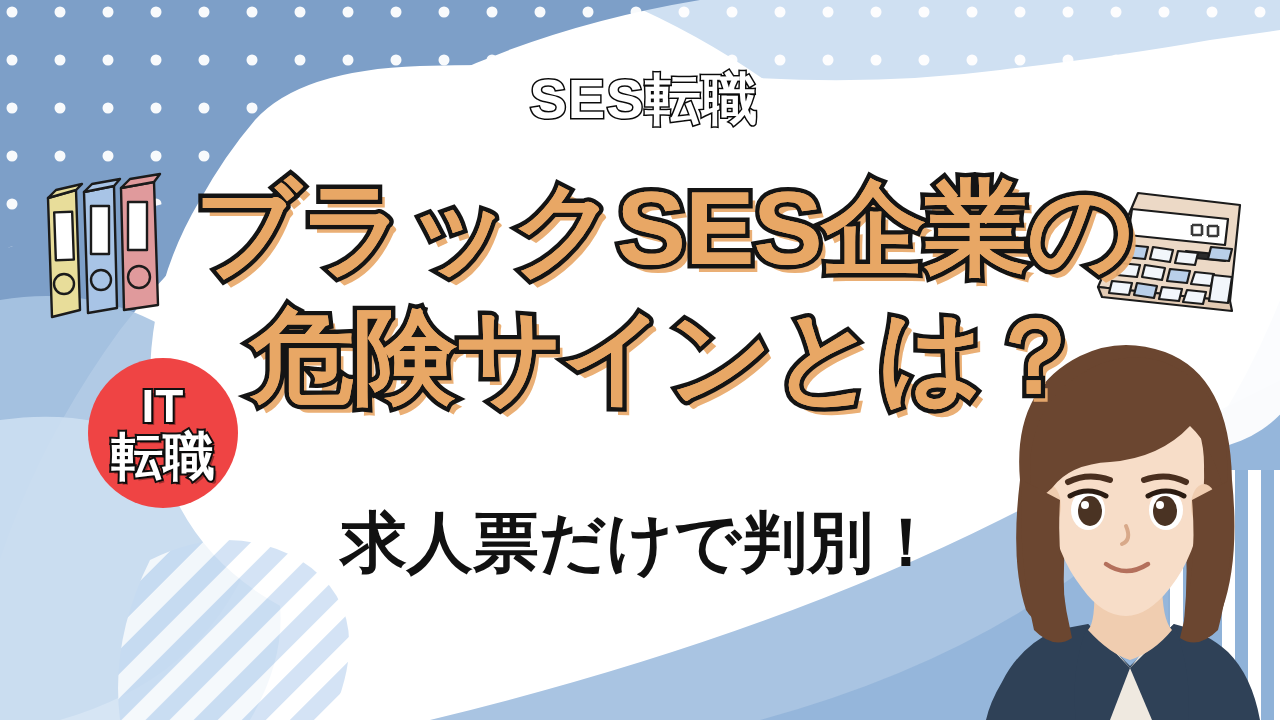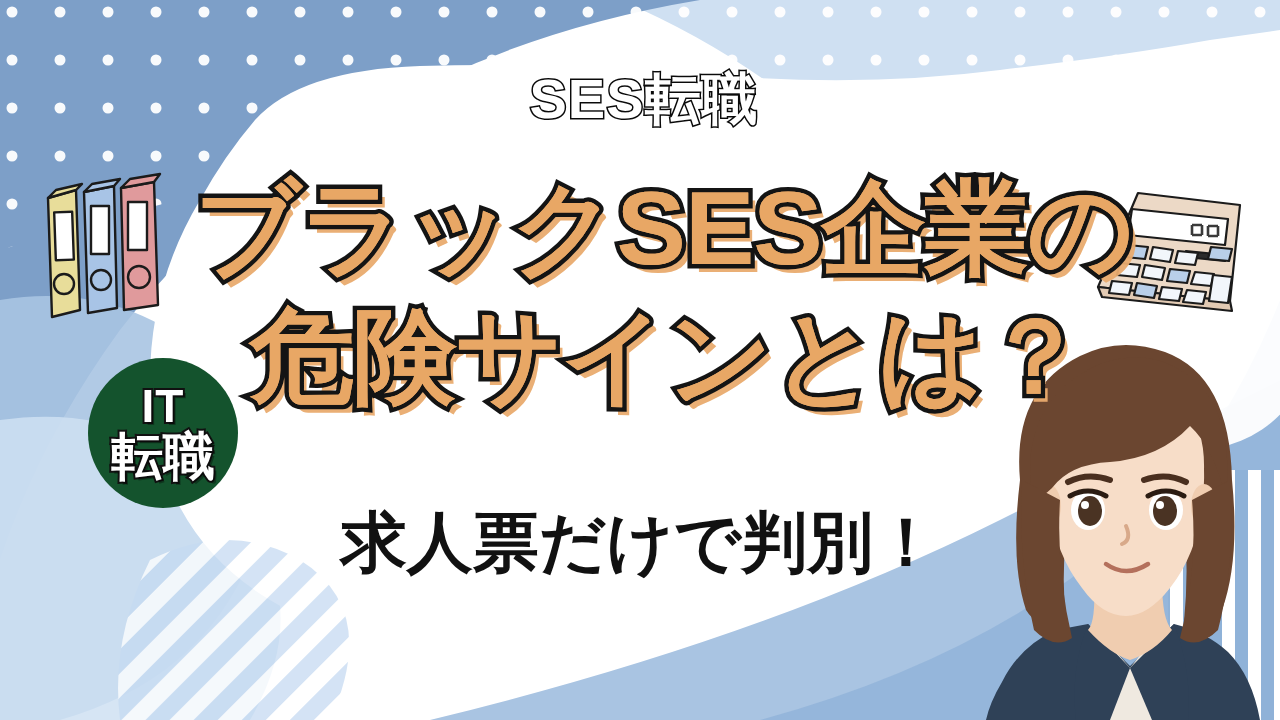--- a/index.html
+++ b/index.html
@@ -40,21 +40,21 @@
   
   .subtitle{
     position:absolute;left:0;top:498px;width:1280px;text-align:center;
     font-size:66px;font-weight:bold;color:#111111;letter-spacing:0px;
     z-index:25;
   }
 
   
   .badge{
     position:absolute;left:88px;top:358px;width:150px;height:150px;border-radius:50%;
-    background:#14532d;z-index:28;
+    background:#ef4444;z-index:28;
     display:flex;flex-direction:column;align-items:center;justify-content:center;
   }
   .badge span{
     color:#ffffff;font-weight:bold;line-height:1.02;
     -webkit-text-stroke:4px #111;paint-order:stroke fill;
     text-shadow:3px 3px 0 rgba(0,0,0,.35);
   }
   .badge .b1{font-size:46px;letter-spacing:1px;}
   .badge .b2{font-size:52px;}
 

